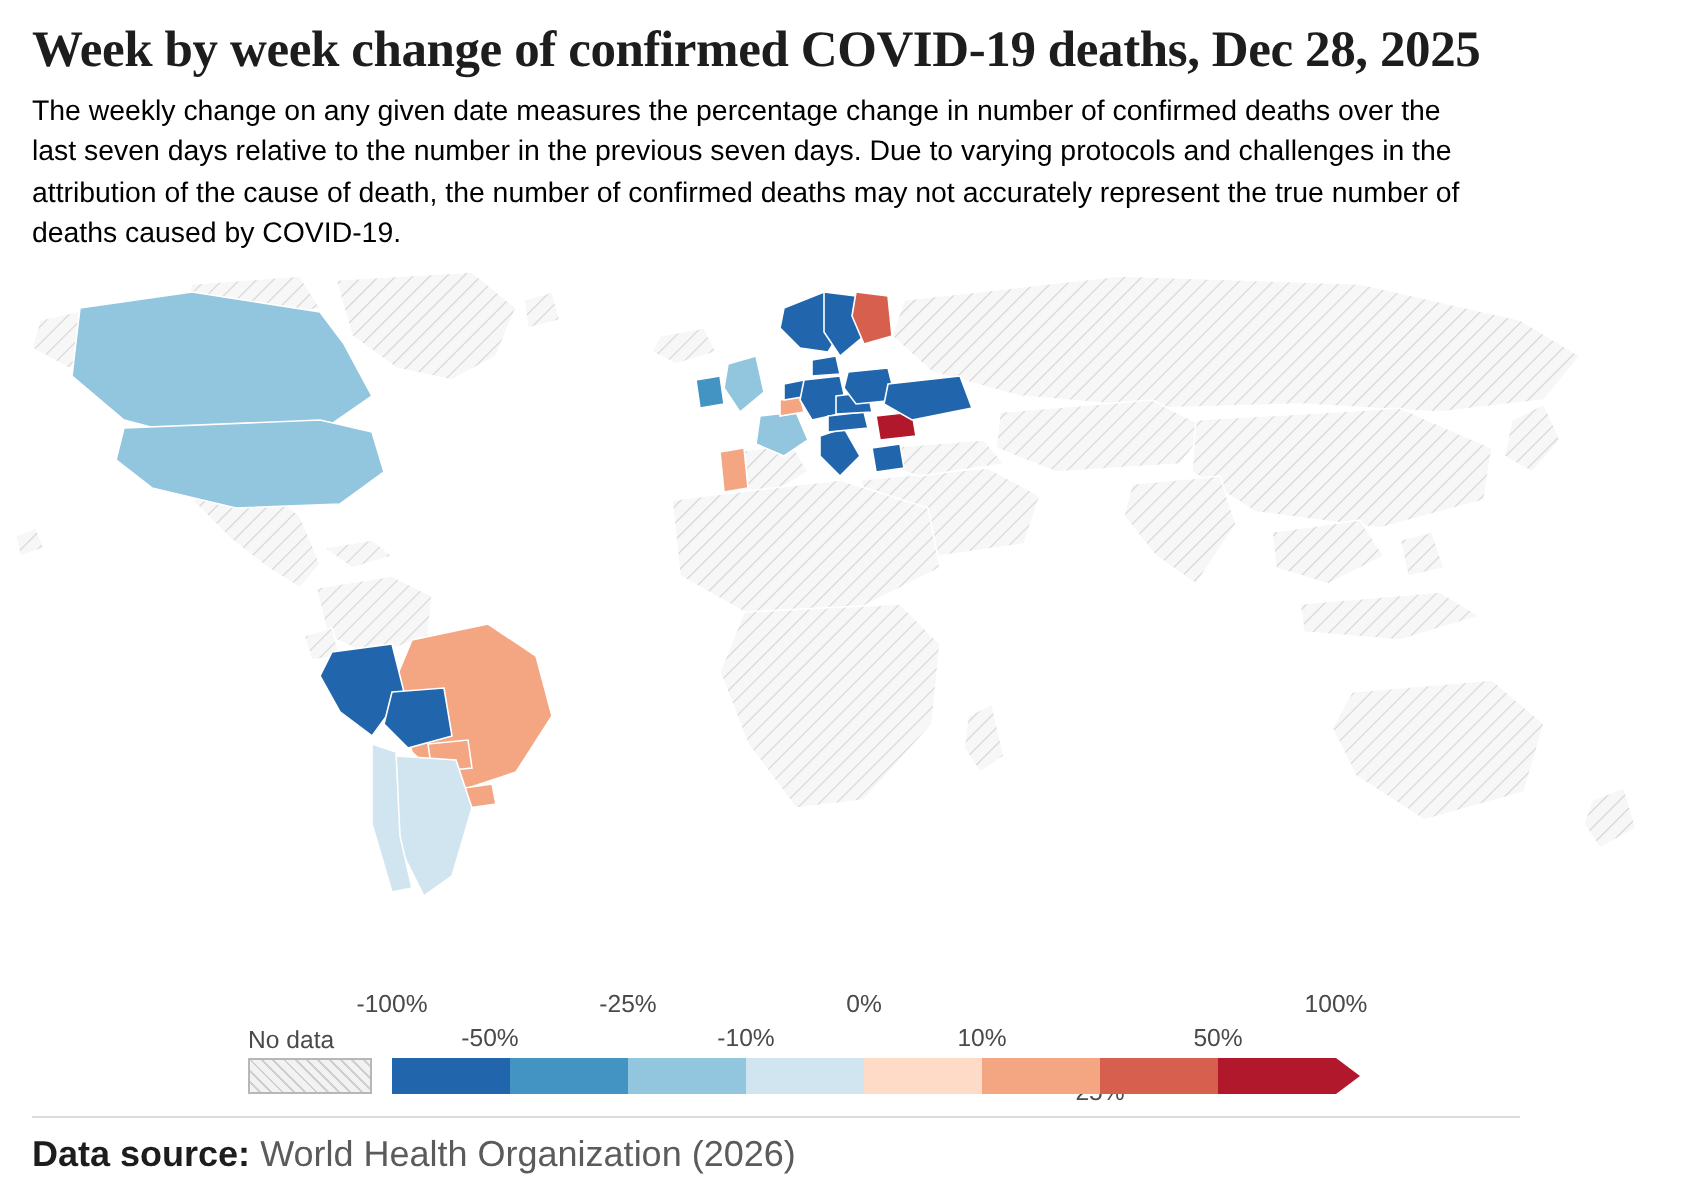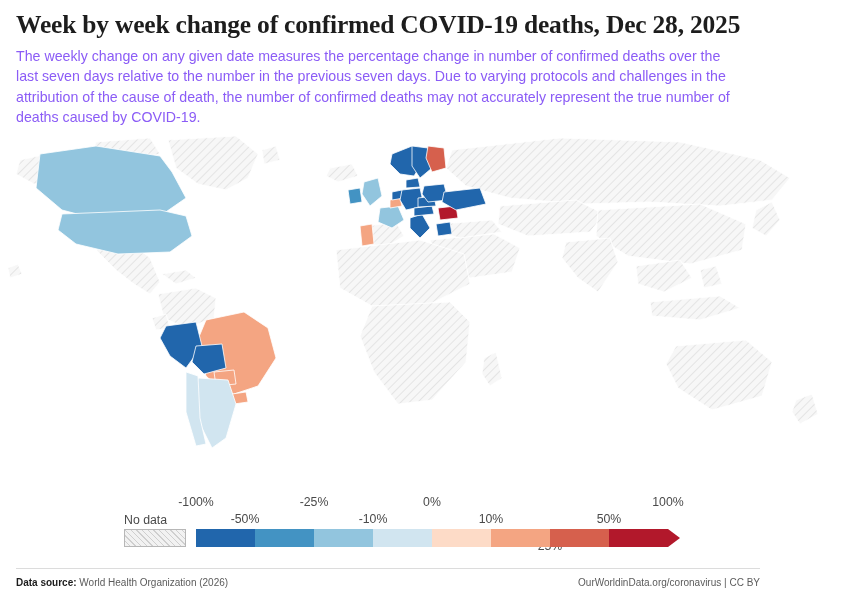--- a/index.html
+++ b/index.html
@@ -34,21 +34,21 @@
     font-weight: 700;
     letter-spacing: -0.2px;
     color: #1d1d1d;
     margin: 0;
     line-height: 1.15;
   }
   .subtitle {
     margin-top: 7px;
     font-size: 14.2px;
     line-height: 1.42;
-    color: #8b5cf6;
+    color: #000000;
     max-width: 728px;
   }
 
   
   .owid-logo {
     position: absolute;
     right: 16px;
     top: 10px;
     width: 66px;
     height: 38px;
@@ -146,21 +146,21 @@
   }
 
   
   .footer {
     position: absolute;
     left: 16px;
     right: 16px;
     bottom: 12px;
     border-top: 1px solid #dcdcdc;
     padding-top: 8px;
-    font-size: 10px;
+    font-size: 18px;
     color: #5b5b5b;
     display: flex;
     justify-content: space-between;
     align-items: baseline;
   }
   .footer .src-label {
     font-weight: 700;
     color: #1d1d1d;
   }
   .footer a {
@@ -332,20 +332,15 @@
         <div class="bin-arrow"></div>
       </div>
     </div>
   </div>
 
   <div class="footer">
     <div class="left">
       <span class="src-label">Data source:</span>
       <span>World Health Organization (2026)</span>
     </div>
-    <div class="right">
-      <a href="#">OurWorldinData.org/coronavirus</a>
-      <span>|</span>
-      <a href="#">CC BY</a>
-    </div>
   </div>
 
 </div>
 
 </body></html>

